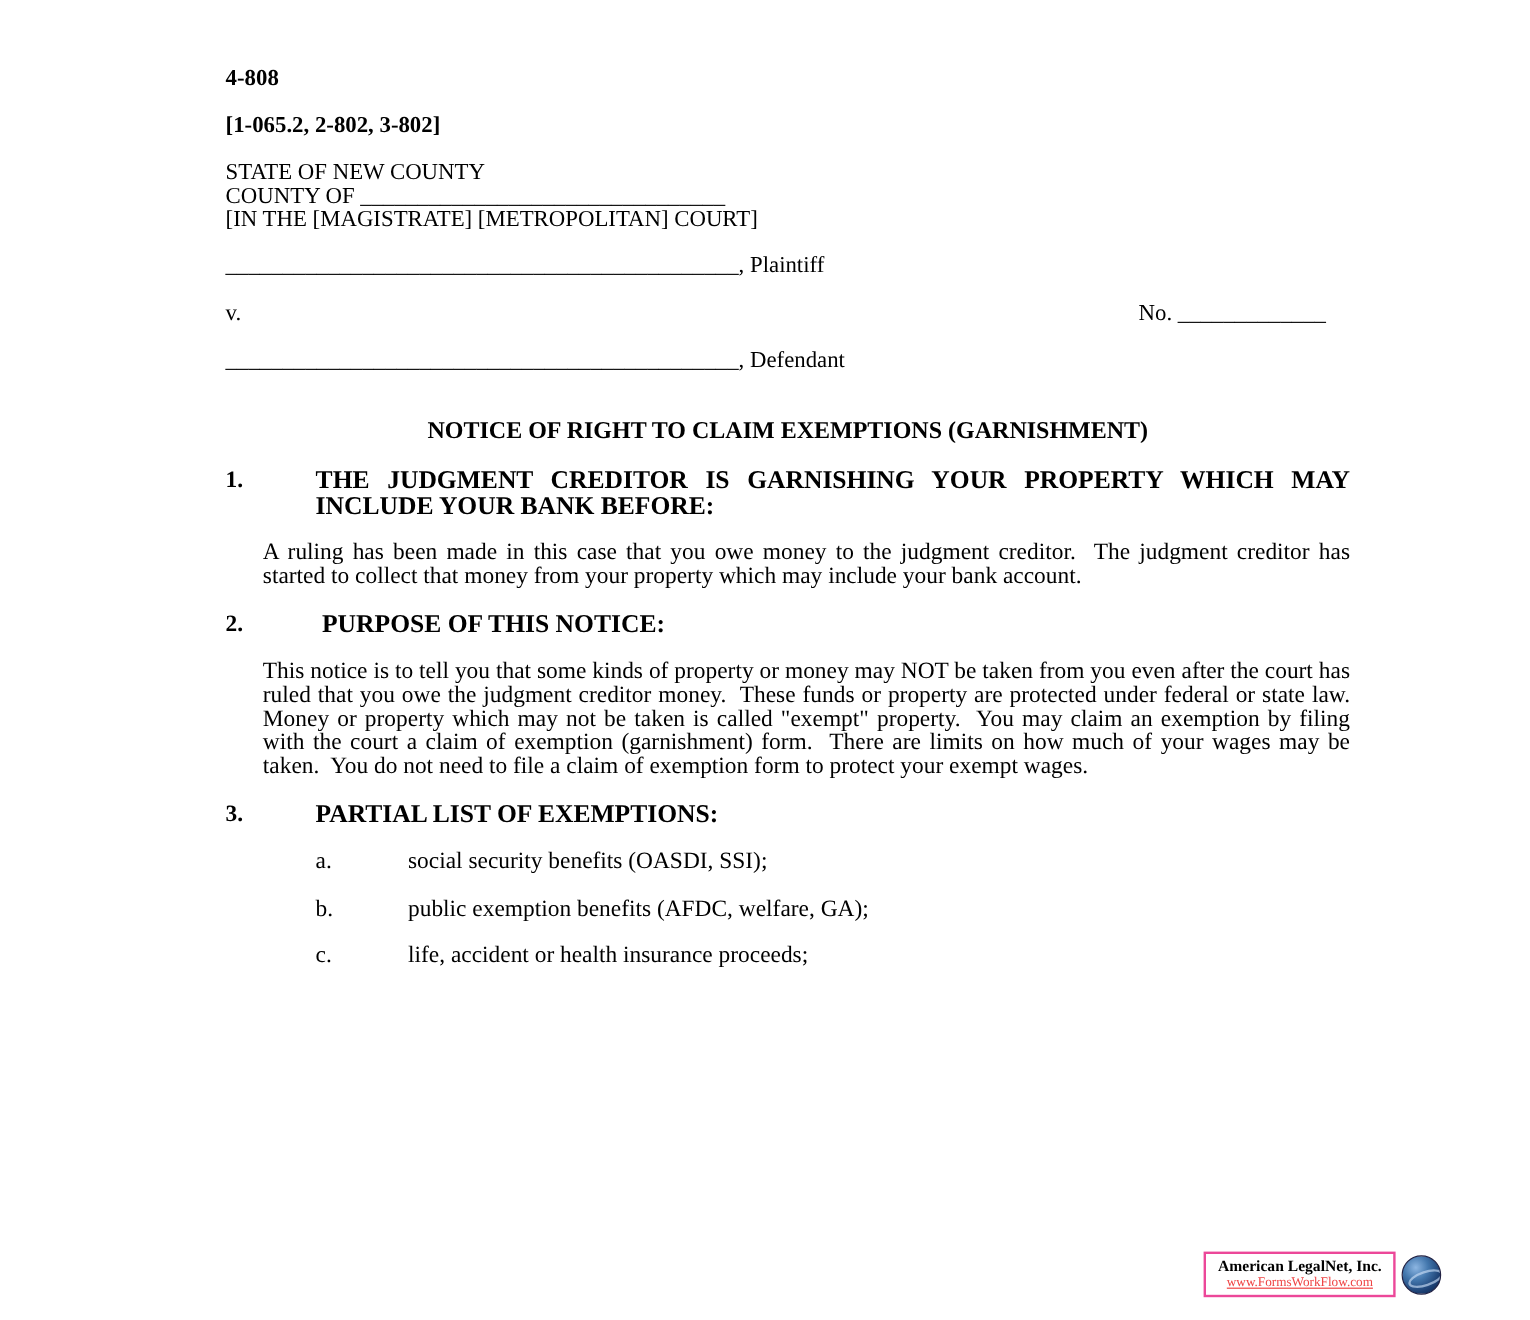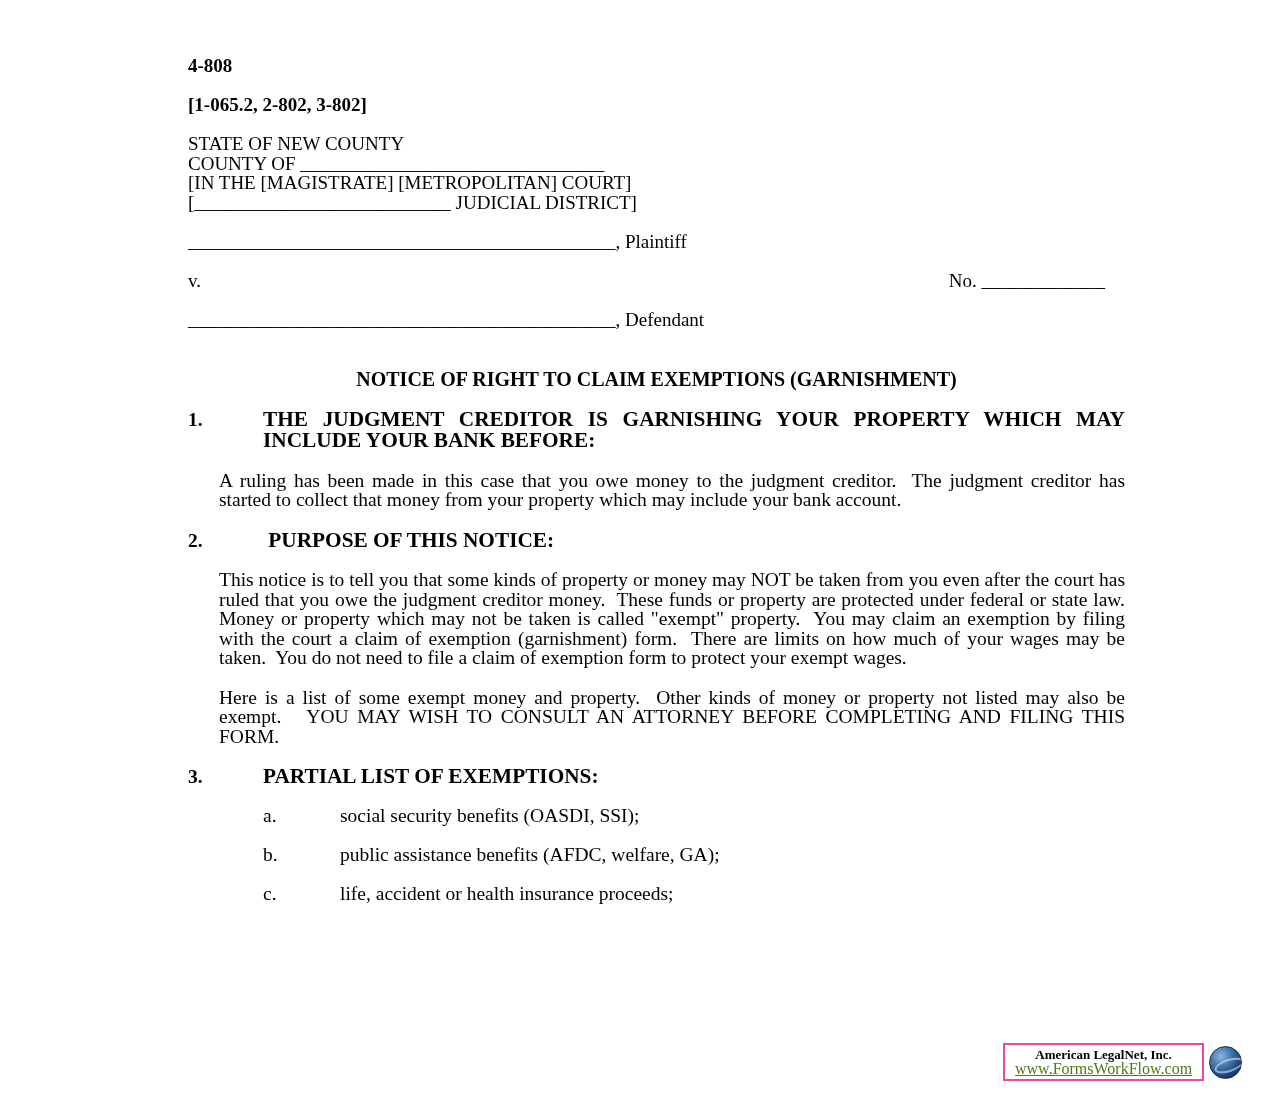--- a/index.html
+++ b/index.html
@@ -87,23 +87,23 @@
     background: #ffffff;
   }
   .footer-company {
     font-size: 13px;
     font-weight: bold;
     line-height: 15px;
     white-space: pre;
   }
   .footer-link {
     display: block;
-    font-size: 16px;
+    font-size: 11px;
     line-height: 14px;
-    color: #4d7c0f;
+    color: #ef4444;
     text-decoration: underline;
     white-space: pre;
   }
   .globe {
     width: 33px;
     height: 33px;
     border-radius: 50%;
     margin-left: 5px;
     background: radial-gradient(circle at 35% 30%, #8db6e2 0%, #4377ad 35%, #1c3f72 70%, #0a2145 100%);
     border: 1px solid #222244;
@@ -126,21 +126,20 @@
 <div class="page">
 
   <div class="line b">4-808</div>
 
   <div class="line b mt1">[1-065.2, 2-802, 3-802]</div>
 
   <div class="caption mt1">
     <div class="line">STATE OF NEW COUNTY</div>
     <div class="line">COUNTY OF ________________________________</div>
     <div class="line">[IN THE [MAGISTRATE] [METROPOLITAN] COURT]</div>
-    <div class="line">[___________________________ JUDICIAL DISTRICT]</div>
   </div>
 
   <div class="line mt1">_____________________________________________, Plaintiff</div>
 
   <div class="versus-row mt1">
     <span class="line">v.</span>
     <span class="line">No. _____________</span>
   </div>
 
   <div class="line mt1">_____________________________________________, Defendant</div>
@@ -151,34 +150,33 @@
     <div class="sec-num">1.</div>
     <div class="sec-heading">THE JUDGMENT CREDITOR IS GARNISHING YOUR PROPERTY WHICH MAY INCLUDE YOUR BANK BEFORE:</div>
   </div>
   <p class="para mt1">A ruling has been made in this case that you owe money to the judgment creditor.  The judgment creditor has started to collect that money from your property which may include your bank account.</p>
 
   <div class="sec-row mt1">
     <div class="sec-num">2.</div>
     <div class="sec-heading"> PURPOSE OF THIS NOTICE:</div>
   </div>
   <p class="para mt1">This notice is to tell you that some kinds of property or money may NOT be taken from you even after the court has ruled that you owe the judgment creditor money.  These funds or property are protected under federal or state law.  Money or property which may not be taken is called "exempt" property.  You may claim an exemption by filing with the court a claim of exemption (garnishment) form.  There are limits on how much of your wages may be taken.  You do not need to file a claim of exemption form to protect your exempt wages.</p>
-  <p class="para mt1">Here is a list of some exempt money and property.  Other kinds of money or property not listed may also be exempt.   YOU MAY WISH TO CONSULT AN ATTORNEY BEFORE COMPLETING AND FILING THIS FORM.</p>
 
   <div class="sec-row mt1">
     <div class="sec-num">3.</div>
     <div class="sec-heading">PARTIAL LIST OF EXEMPTIONS:</div>
   </div>
 
   <div class="item-row mt1">
     <div class="item-letter">a.</div>
     <div class="item-text">social security benefits (OASDI, SSI);</div>
   </div>
   <div class="item-row mt1">
     <div class="item-letter">b.</div>
-    <div class="item-text">public assistance benefits (AFDC, welfare, GA);</div>
+    <div class="item-text">public exemption benefits (AFDC, welfare, GA);</div>
   </div>
   <div class="item-row mt1">
     <div class="item-letter">c.</div>
     <div class="item-text">life, accident or health insurance proceeds;</div>
   </div>
 
 </div>
 
 <div class="footer">
   <div class="footer-box">

